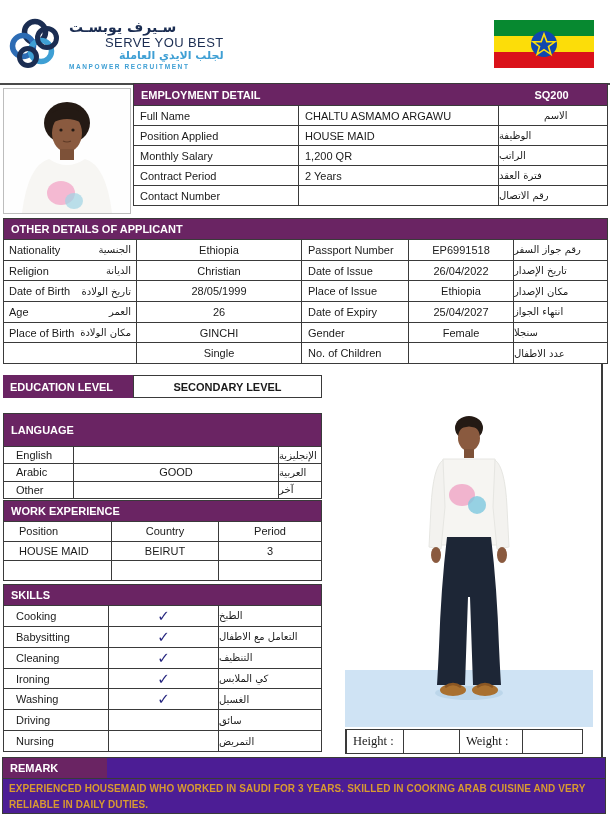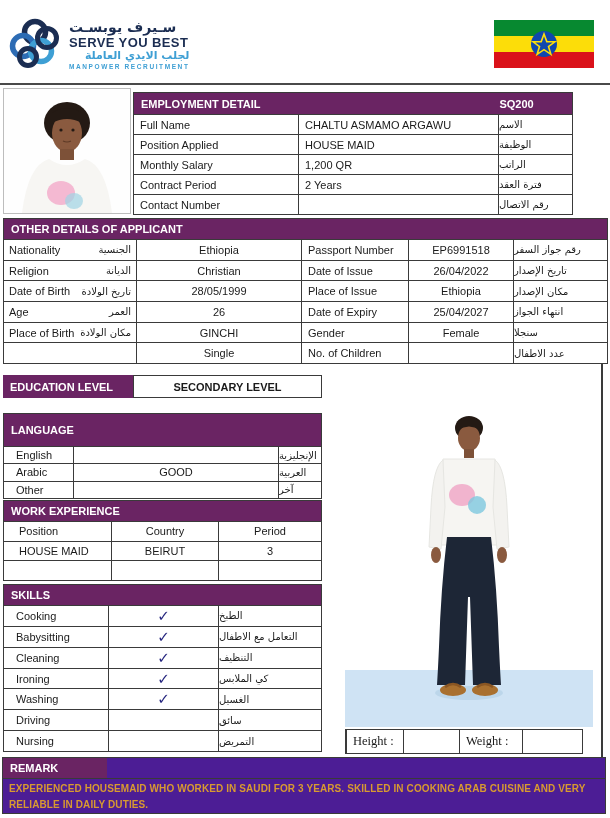--- a/index.html
+++ b/index.html
@@ -17,21 +17,21 @@
   .lbl{padding-left:6px;}
   .lbl12{padding-left:12px;}
   .ctr{justify-content:center;text-align:center;}
   .rt{justify-content:flex-end;padding-right:7px;}
   .check{font-family:"DejaVu Sans",sans-serif;color:#26267f;font-weight:bold;font-size:15px;}
   .arlbl{font-size:10px;}
   
   .logo-wrap{display:flex;align-items:center;gap:7px;}
   .logo-text{display:flex;flex-direction:column;line-height:1.15;}
   .logo-ar{color:#1b2d52;font-weight:bold;font-size:14px;text-align:left;}
-  .logo-en{color:#1b2d52;font-weight:bold;font-size:13px;letter-spacing:.4px;}
+  .logo-en{color:#1b2d52;font-weight:normal;font-size:13px;letter-spacing:.4px;margin-left:36px;}
   .logo-tag-ar{color:#3e9fd4;font-weight:bold;font-size:11px;}
   .logo-tag-en{color:#3e9fd4;font-weight:bold;font-size:6.5px;letter-spacing:1.6px;}
   .topline{background:#4a4a4a;}
   
   .remark-box{border:1.5px solid #3a3a3a;box-sizing:border-box;background:#4c1d95;}
   .remark-hdr{width:104px;height:20px;}
   .remark-text{color:#d89a30;font-weight:bold;font-size:10px;line-height:1.55;padding:2px 6px;letter-spacing:.1px;}
   
   .hw{border:1.5px solid #3a3a3a;display:flex;box-sizing:border-box;background:#fff;
       font-family:"Liberation Serif",serif;font-size:12.5px;}
@@ -83,29 +83,29 @@
       <rect x="56" y="60" width="14" height="11" fill="#7d5138"></rect>
       <path d="M18 124 Q24 76 45 70 Q63 82 81 70 Q102 76 108 124 Z" fill="#f7f6f3"></path>
       <ellipse cx="57" cy="104" rx="14" ry="12" fill="#f3aecb" opacity="0.85"></ellipse>
       <ellipse cx="70" cy="112" rx="9" ry="8" fill="#9fd4e4" opacity="0.7"></ellipse>
       <circle cx="57" cy="41" r="1.6" fill="#241a14"></circle>
       <circle cx="69" cy="41" r="1.6" fill="#241a14"></circle>
       <path d="M59 52 Q63 54 67 52" stroke="#5e3a26" stroke-width="1.2" fill="none"></path>
     </svg>
   </div>
 
-  <div class="abs tbl" style="left:133px;top:92px;width:440px;height:123px;">
+  <div class="abs tbl" style="left:133px;top:83px;width:475px;height:123px;">
     <div class="hdr" style="height:21px;flex:none;">
       <span>EMPLOYMENT DETAIL</span>
       <span style="margin-left:auto;width:111px;text-align:center;">SQ200</span>
     </div>
     <div class="tr">
       <div class="td first lbl" style="width:164px;">Full Name</div>
       <div class="td lbl" style="width:200px;">CHALTU ASMAMO ARGAWU</div>
-      <div class="td rt ar arlbl" style="flex:1;">الاسم</div>
+      <div class="td rt ar arlbl" style="flex:1;padding-left:45px;">الاسم</div>
     </div>
     <div class="tr">
       <div class="td first lbl" style="width:164px;">Position Applied</div>
       <div class="td lbl" style="width:200px;">HOUSE MAID</div>
       <div class="td rt ar arlbl" style="flex:1;">الوظيفة</div>
     </div>
     <div class="tr">
       <div class="td first lbl" style="width:164px;">Monthly Salary</div>
       <div class="td lbl" style="width:200px;">1,200  QR</div>
       <div class="td rt ar arlbl" style="flex:1;">الراتب</div>

